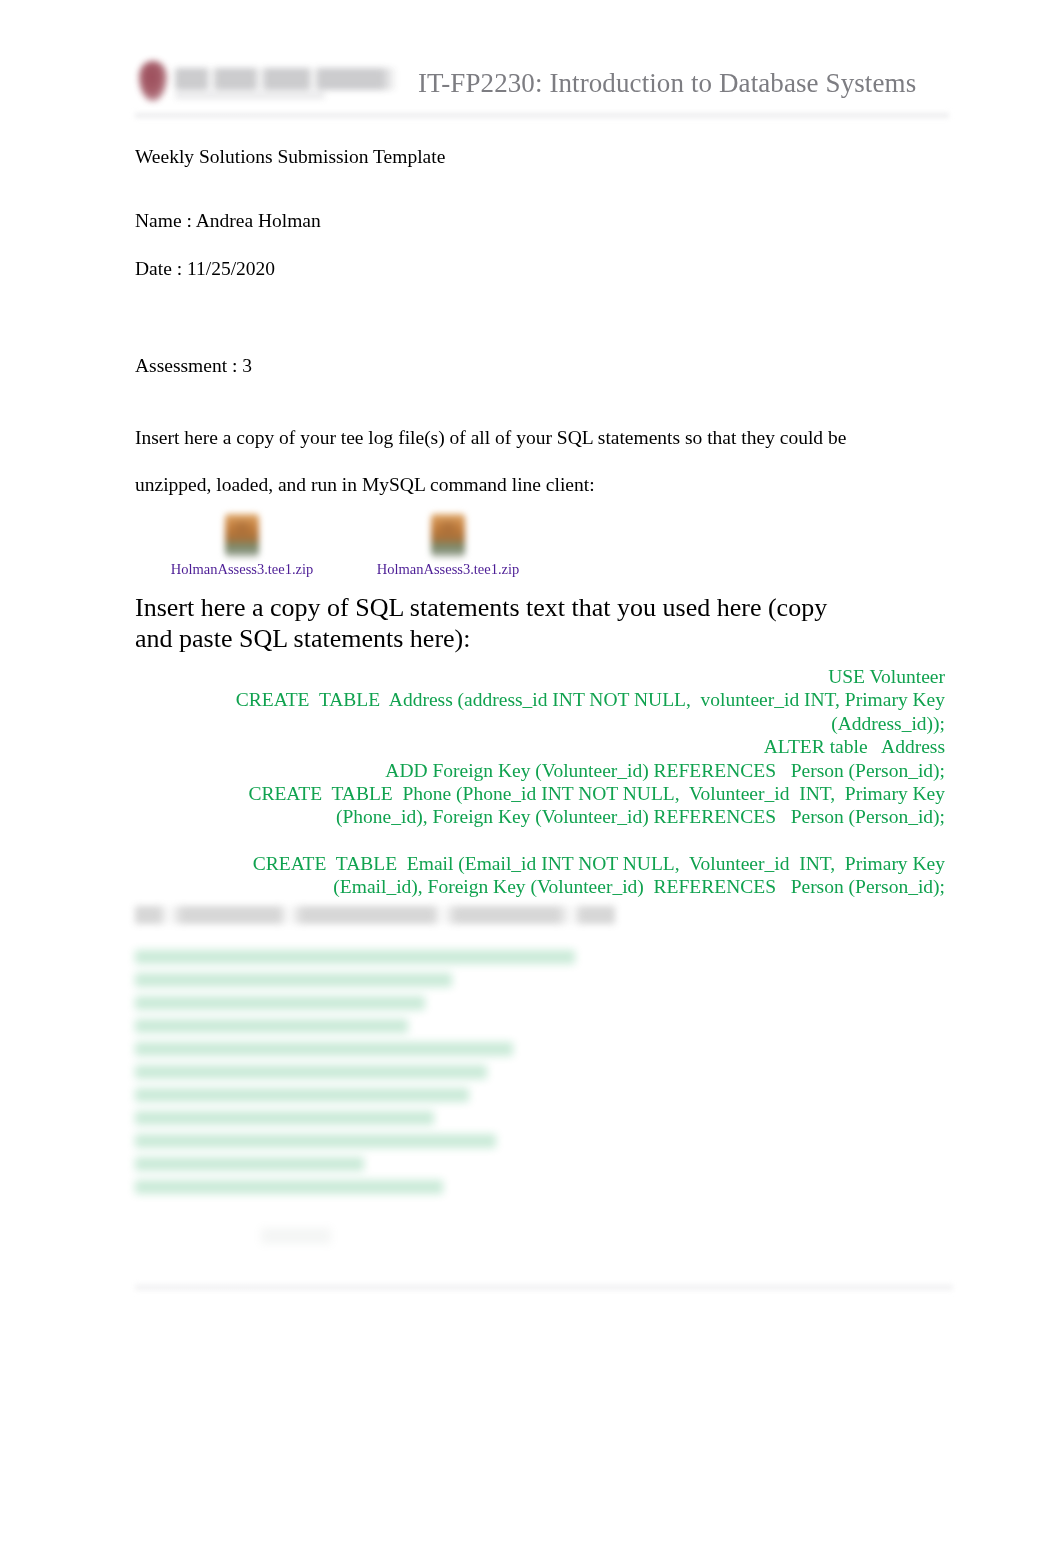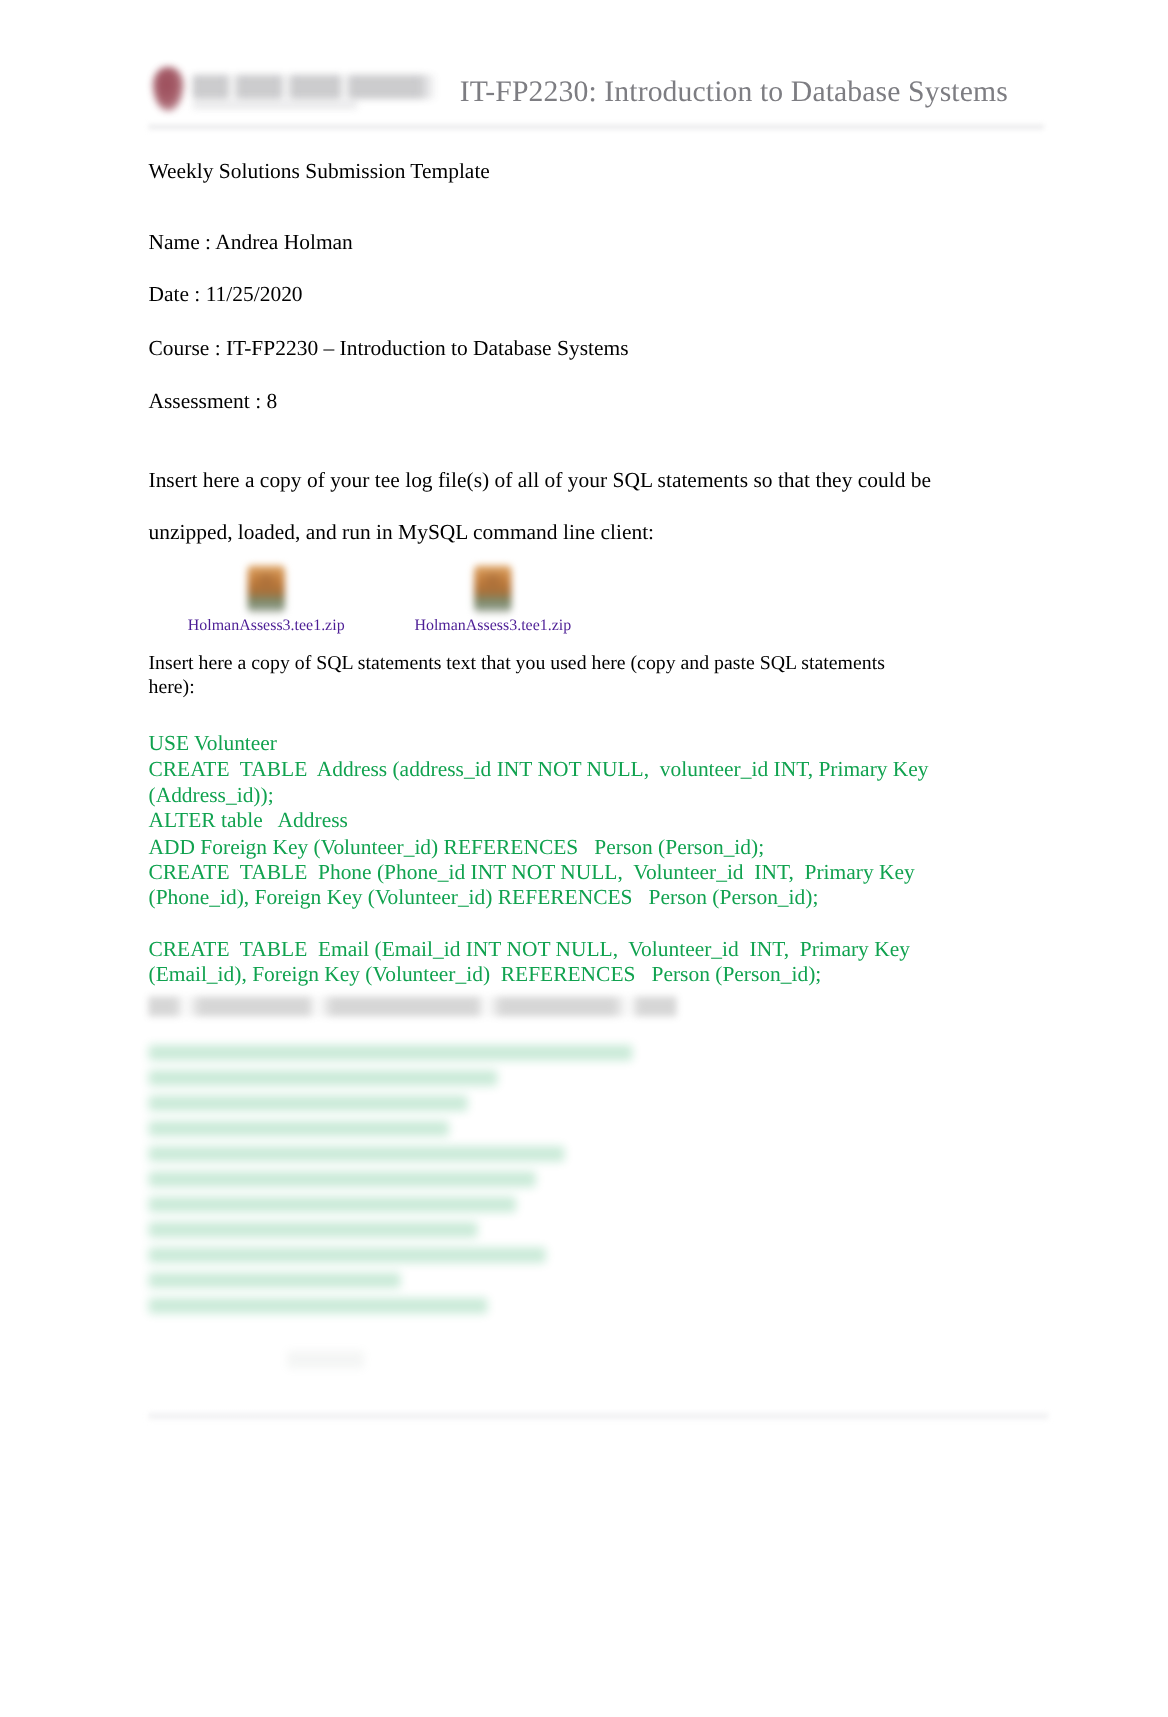--- a/index.html
+++ b/index.html
@@ -157,21 +157,21 @@
     color: #4c1d95;
     white-space: nowrap;
   }
 
   
   .sql-intro {
     position: absolute;
     left: 124px;
     top: 592px;
     width: 700px;
-    font-size: 18px;
+    font-size: 26px;
     line-height: 1.2;
     color: #000000;
   }
   .tee-path {
     position: absolute;
     left: 124px;
     top: 640px;
     font-size: 19.5px;
     line-height: 1.2;
     color: #000000;
@@ -180,21 +180,21 @@
   .sql-code {
     position: absolute;
     left: 124px;
     top: 665px;
     width: 810px;
     font-size: 19.5px;
     line-height: 1.20;
     color: #10a24f;
     white-space: pre-wrap;
   }
-  .sql-line { display: block; }
+  .sql-line { display: block; text-align: right; }
   .sql-spacer { display: block; height: 23px; }
 
   
   .faded-path {
     position: absolute;
     left: 124px;
     top: 906px;
     width: 480px;
     height: 18px;
     filter: blur(3.6px);
@@ -257,23 +257,22 @@
     <div class="course-title">IT-FP2230: Introduction to Database Systems</div>
   </div>
   <div class="header-rule"></div>
 
   <div class="block tpl-title">Weekly Solutions Submission Template</div>
 
   <div class="block meta-name">Name :  Andrea Holman</div>
 
   <div class="block meta-date">Date :  11/25/2020</div>
 
-  <div class="block meta-course">Course : IT-FP2230 – Introduction to Database Systems</div>
-
-  <div class="block meta-assess">Assessment : 8</div>
+
+  <div class="block meta-assess">Assessment : 3</div>
 
   <div class="block instr-2">unzipped, loaded, and run in MySQL command line client:</div>
 
   <div class="block instr-1">Insert here a copy of your tee log file(s) of all of your SQL statements so that they could be</div>
 
   <div class="attachments">
 
     <div class="attach attach-1">
       <div class="zip-icon">
         <div class="zip-body"></div>

